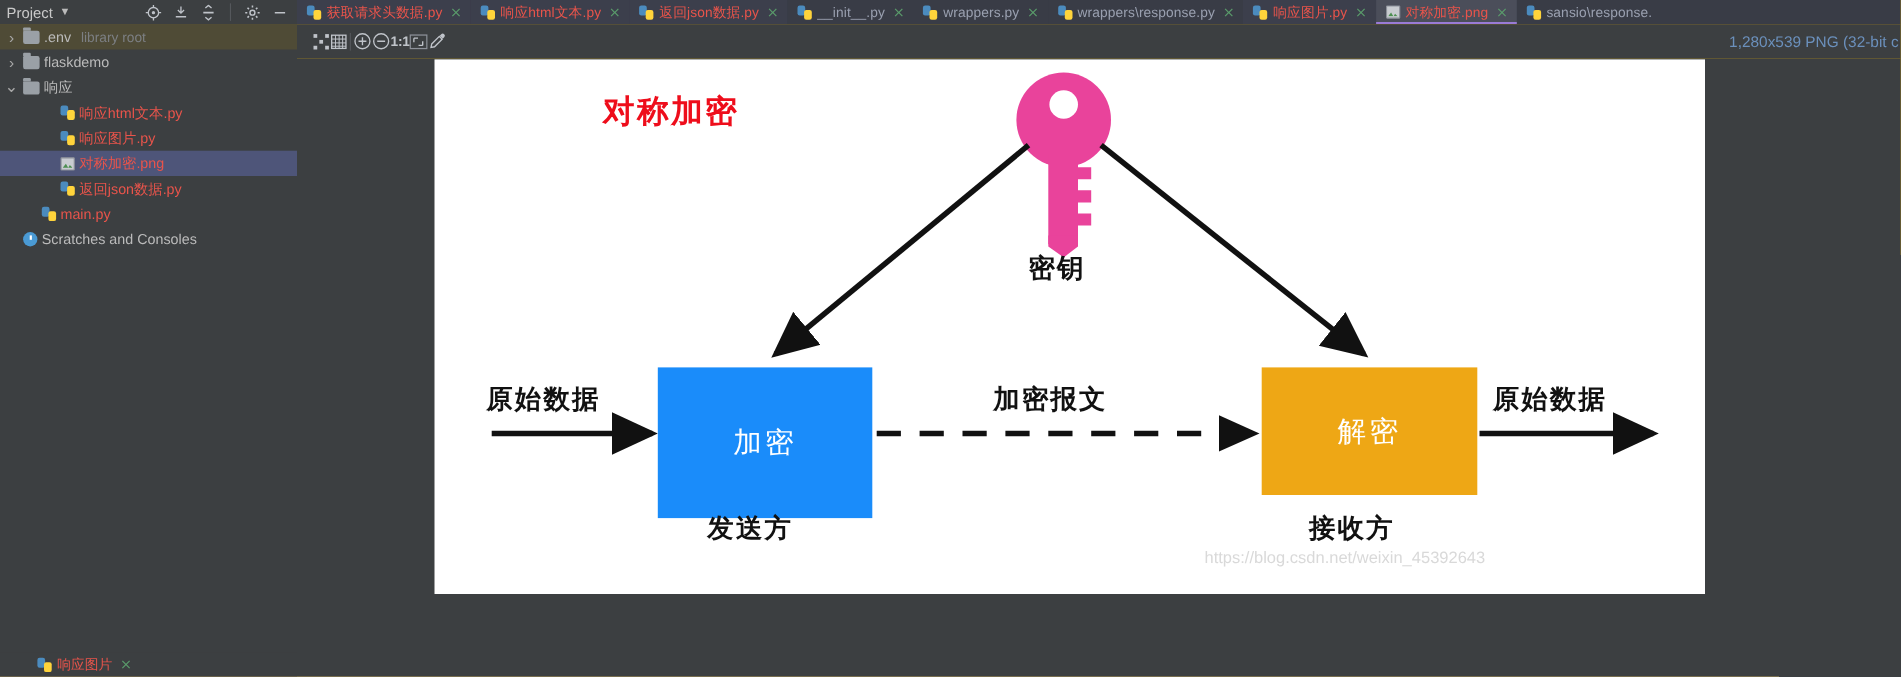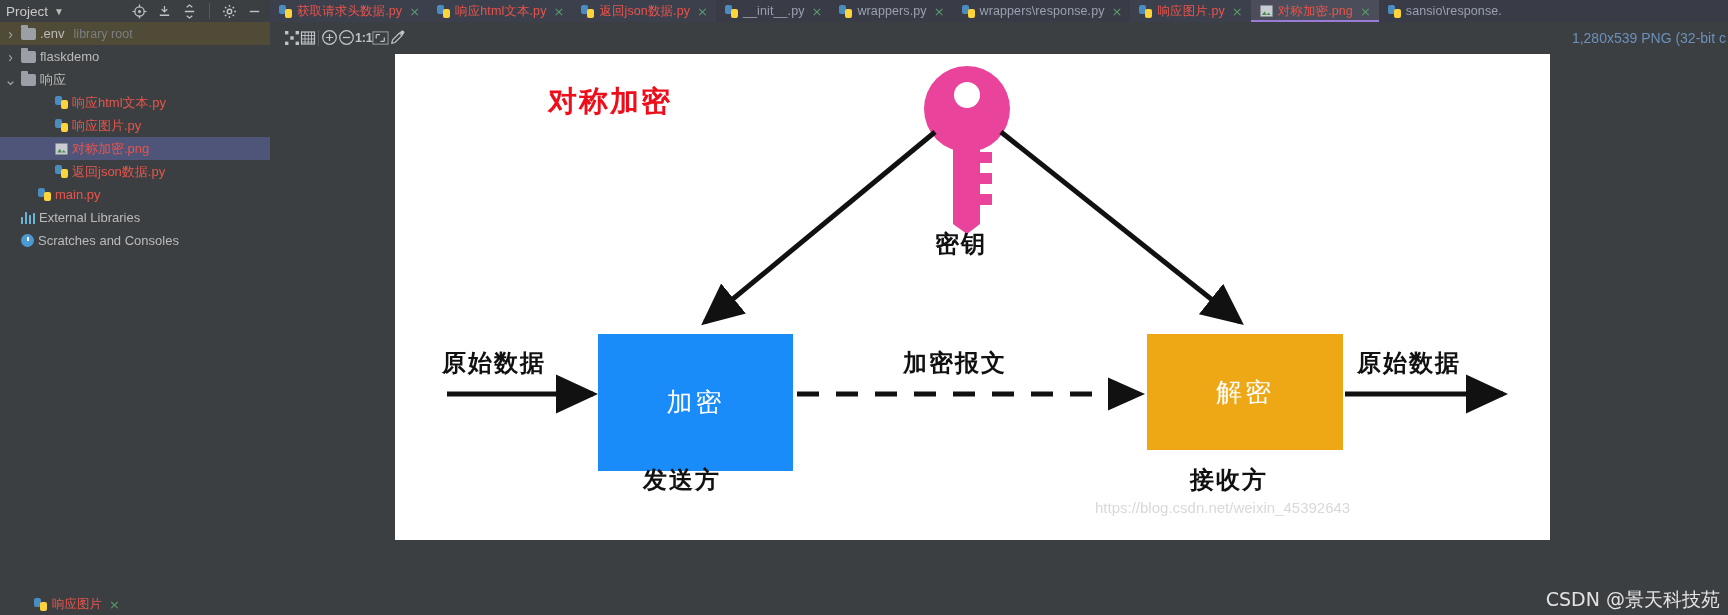--- a/index.html
+++ b/index.html
@@ -259,30 +259,20 @@
       <div class="row indent-2">
         <span class="arrow"></span>
         <span class="py-ico">
           <i class="b1"></i>
           <i class="b2"></i>
         </span>
         <span class="lbl red">main.py</span>
       </div>
       <div class="row indent-1">
         <span class="arrow"></span>
-        <span class="libs-ico">
-          <i style="height:7px"></i>
-          <i style="height:12px"></i>
-          <i style="height:9px"></i>
-          <i style="height:11px"></i>
-        </span>
-        <span class="lbl grey">External Libraries</span>
-      </div>
-      <div class="row indent-1">
-        <span class="arrow"></span>
         <span class="clock-ico"></span>
         <span class="lbl grey">Scratches and Consoles</span>
       </div>
     </div>
 
   <div class="tabbar">
       <div class="tab inactive-dark">
         <span class="py-ico">
           <i class="b1"></i>
           <i class="b2"></i>
@@ -440,21 +430,20 @@
       </div>
 
       <div class="d-lbl lbl-src-left">原始数据</div>
       <div class="d-lbl lbl-cipher">加密报文</div>
       <div class="d-lbl lbl-src-right">原始数据</div>
       <div class="d-lbl lbl-sender">发送方</div>
       <div class="d-lbl lbl-receiver">接收方</div>
 
       <div class="wm1">https://blog.csdn.net/weixin_45392643</div>
     </div>
-    <div class="statuswm">CSDN @景天科技苑</div>
   </div>
 
   <div class="bottombar">
     <span class="py-ico">
         <i class="b1"></i>
         <i class="b2"></i>
       </span>
     <span style="color:#e8544b;">响应图片</span>
     <span class="tab-close">×</span>
   </div>

